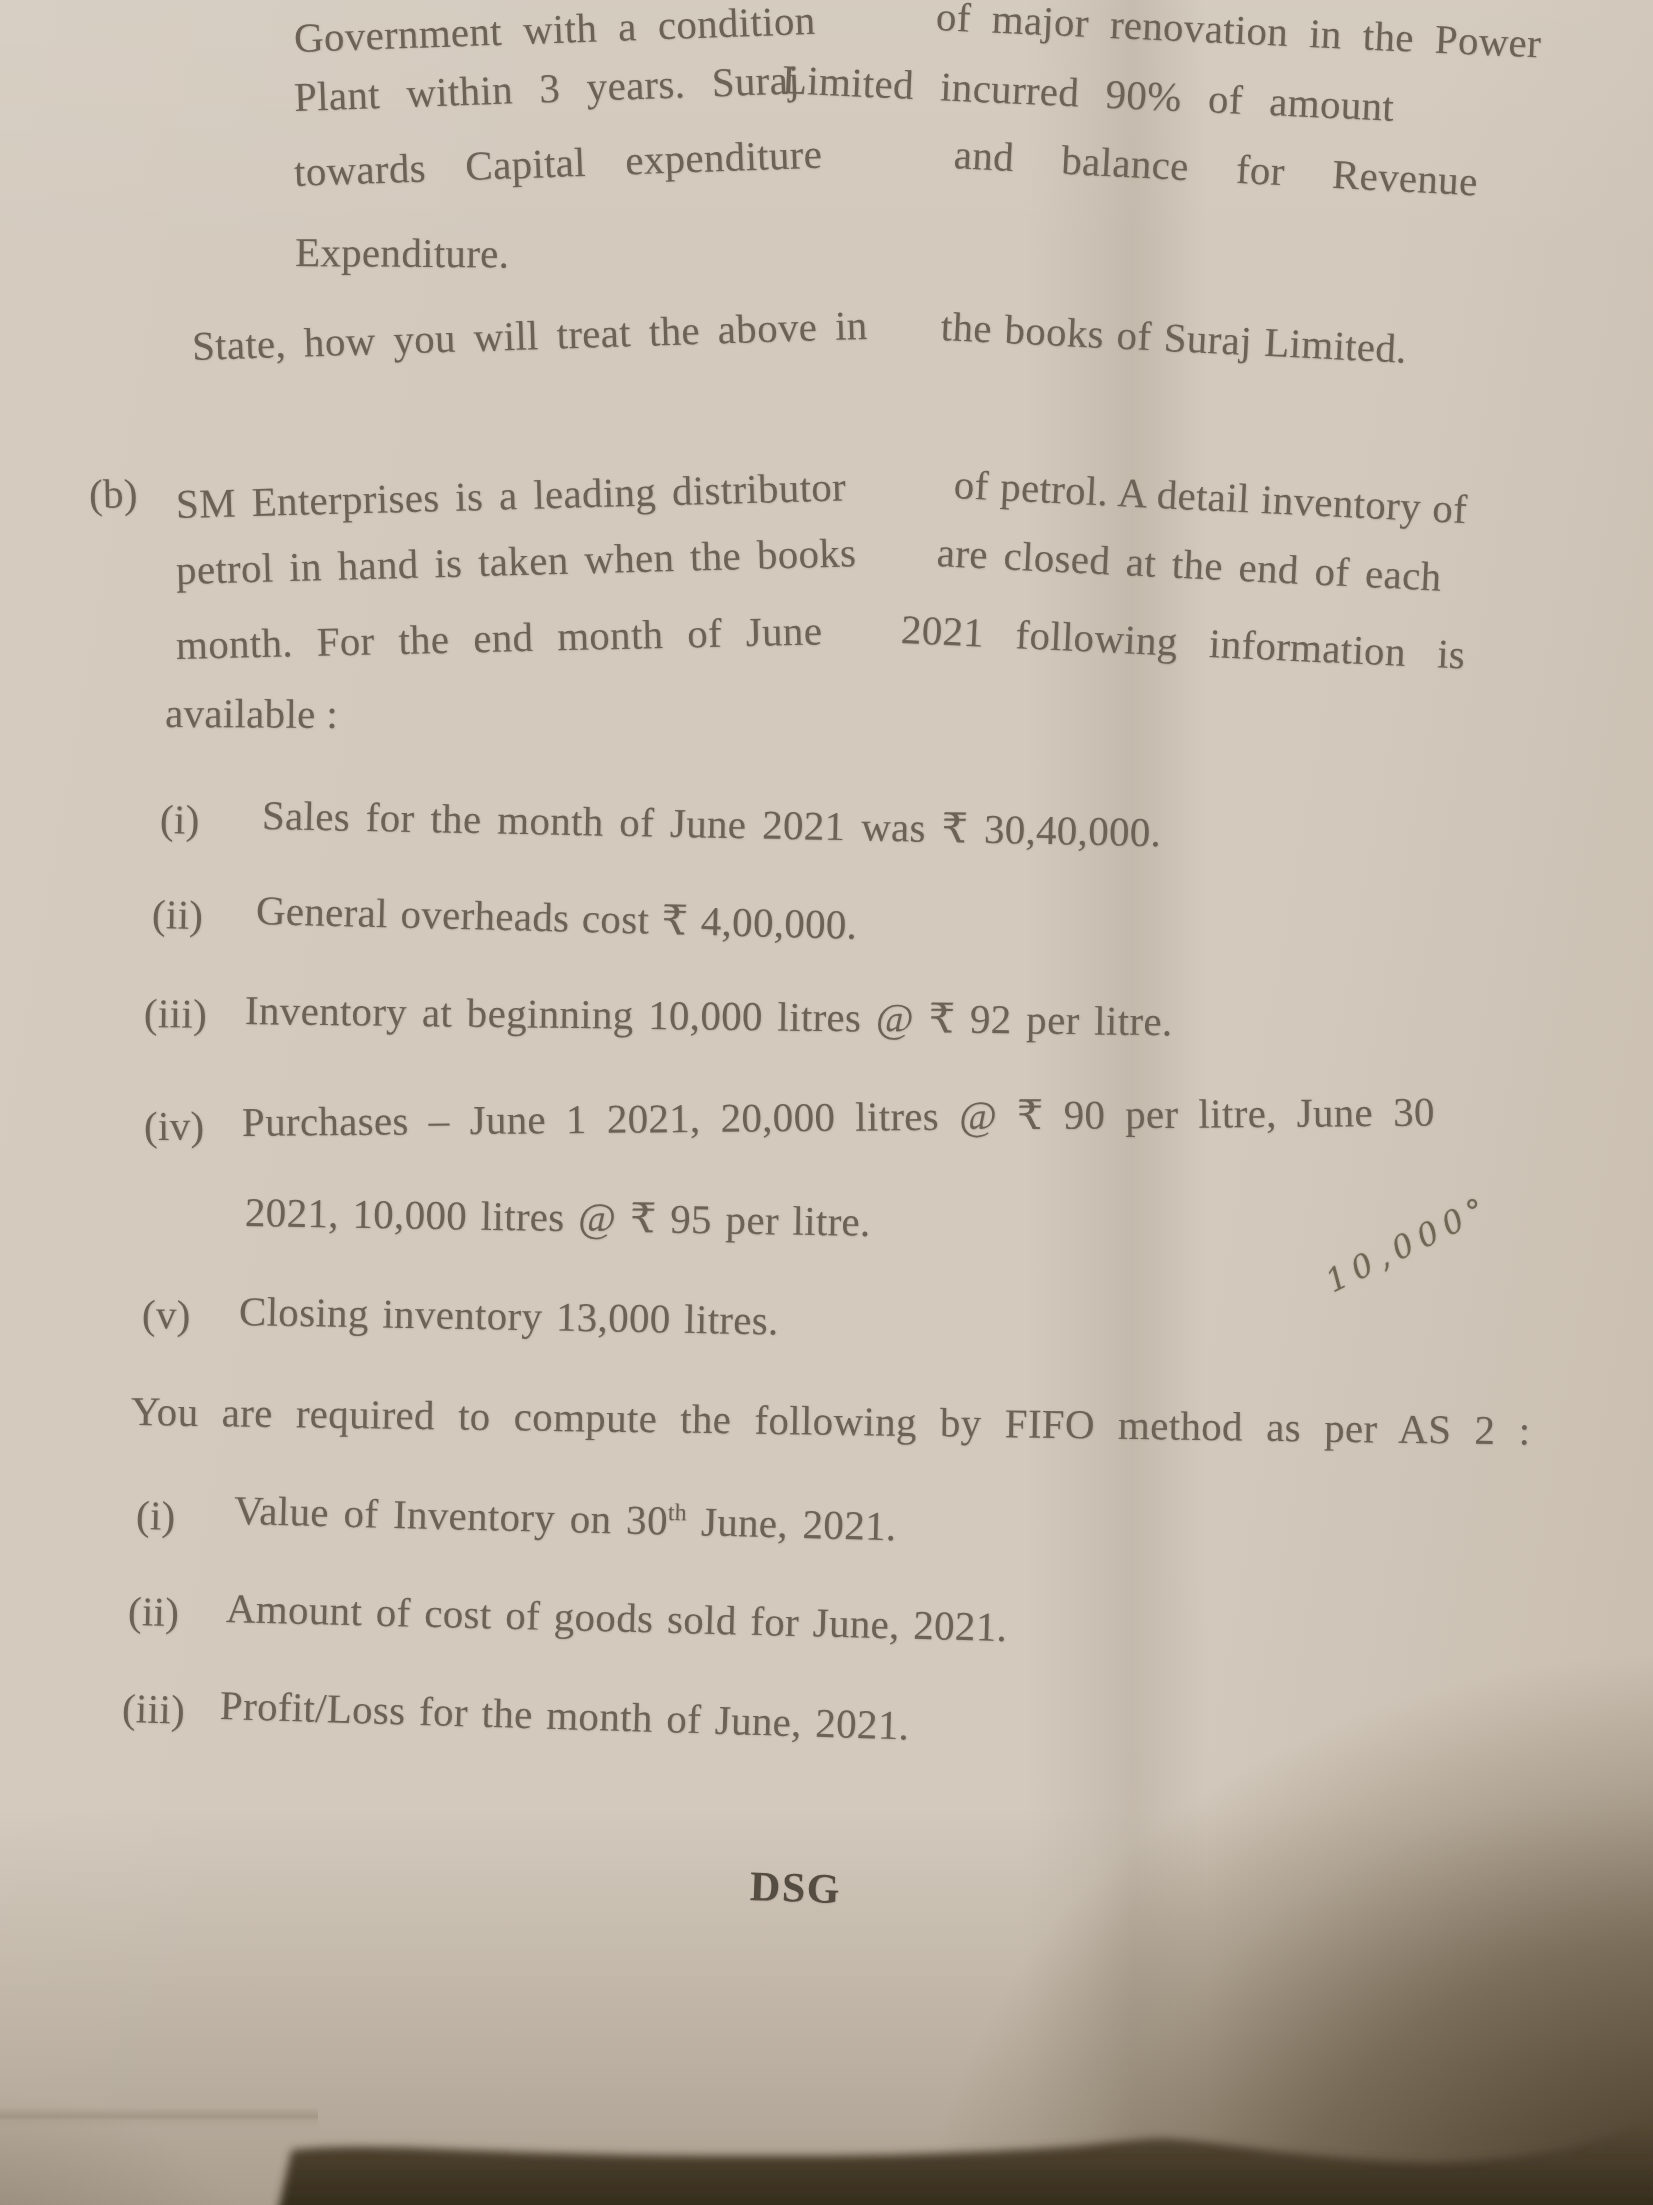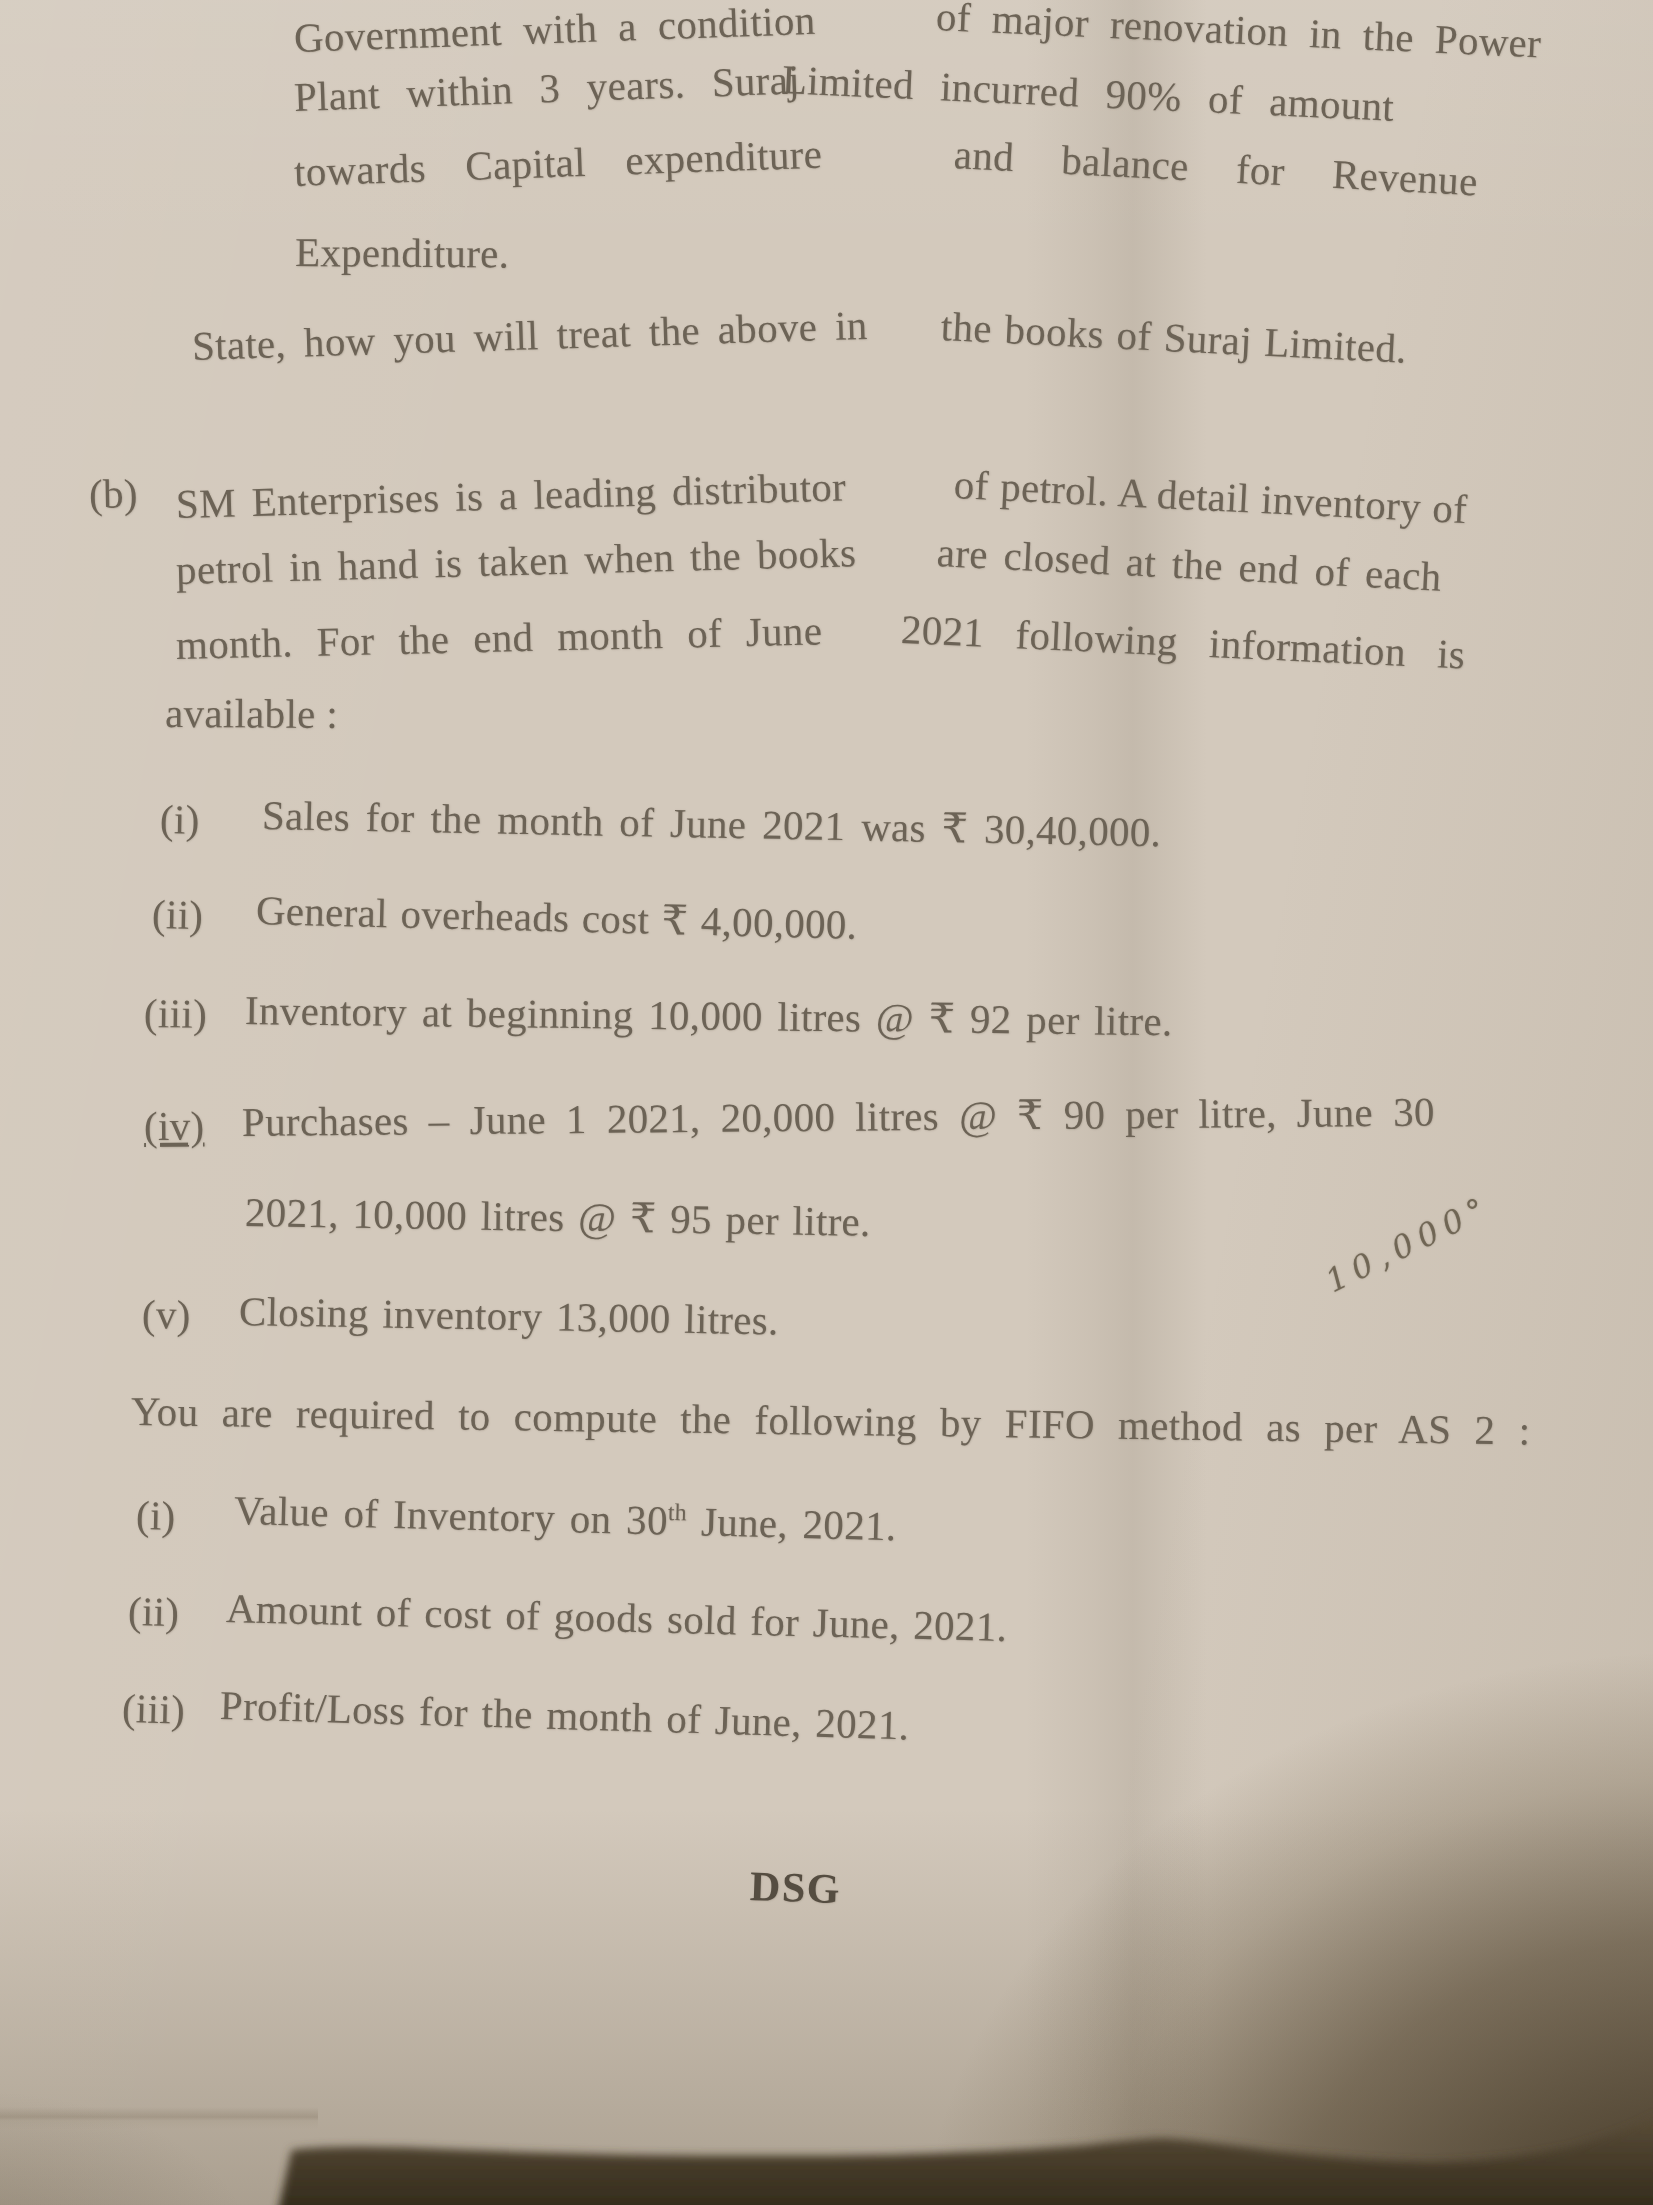--- a/index.html
+++ b/index.html
@@ -74,21 +74,21 @@
   <span class="ln" style="left:176px;top:622px;transform:rotate(-1.3deg);word-spacing:13.3px;">month. For the end month of June</span>
   <span class="ln" style="left:901px;top:606px;transform:rotate(2.6deg);word-spacing:21px;">2021 following information is</span>
   <span class="ln" style="left:165px;top:690px;transform:rotate(0.3deg);">available :</span>
 
   <span class="ln" style="left:160px;top:796px;transform:rotate(0.8deg);">(i)</span>
   <span class="ln" style="left:262px;top:792px;transform:rotate(1.1deg);word-spacing:5.3px;">Sales for the month of June 2021 was ₹ 30,40,000.</span>
   <span class="ln" style="left:152px;top:891px;transform:rotate(1deg);">(ii)</span>
   <span class="ln" style="left:256px;top:887px;transform:rotate(1.4deg);word-spacing:2.1px;">General overheads cost ₹ 4,00,000.</span>
   <span class="ln" style="left:144px;top:990px;transform:rotate(0.6deg);">(iii)</span>
   <span class="ln" style="left:245px;top:987px;transform:rotate(0.7deg);word-spacing:4.2px;">Inventory at beginning 10,000 litres @ ₹ 92 per litre.</span>
-  <span class="ln" style="left:144px;top:1103px;transform:rotate(-0.4deg);text-decoration:underline;">(iv)</span>
+  <span class="ln" style="left:144px;top:1103px;transform:rotate(-0.4deg);">(iv)</span>
   <span class="ln" style="left:242px;top:1099px;transform:rotate(-0.5deg);word-spacing:9.5px;">Purchases – June 1 2021, 20,000 litres @ ₹ 90 per litre, June 30</span>
   <span class="ln" style="left:245px;top:1189px;transform:rotate(0.9deg);word-spacing:3.2px;">2021, 10,000 litres @ ₹ 95 per litre.</span>
   <span class="ln" style="left:142px;top:1291px;transform:rotate(0.8deg);">(v)</span>
   <span class="ln" style="left:239px;top:1288px;transform:rotate(1deg);word-spacing:3.2px;">Closing inventory 13,000 litres.</span>
 
   <span class="hand" style="left:1328px;top:1264px;transform:rotate(-26deg);">10,000°</span>
 
   <span class="ln" style="left:131px;top:1388px;transform:rotate(0.8deg);word-spacing:12.7px;">You are required to compute the following by FIFO method as per AS 2 :</span>
 
   <span class="ln" style="left:136px;top:1492px;transform:rotate(1.2deg);">(i)</span>

